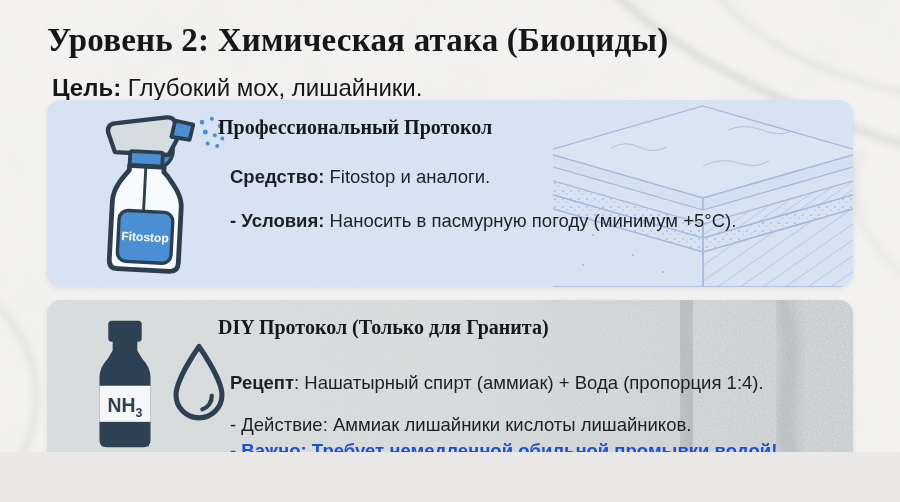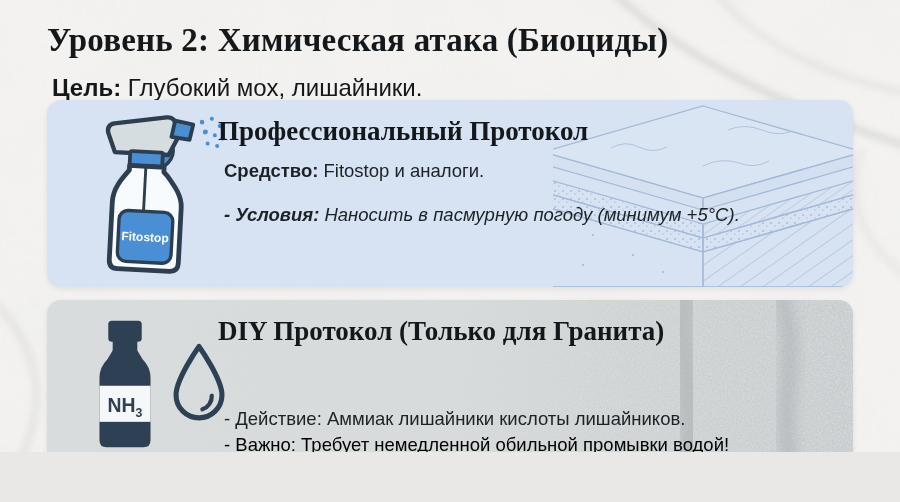--- a/index.html
+++ b/index.html
@@ -25,35 +25,35 @@
   .card {
     position:absolute; left:47px; width:806px; border-radius:14px;
     overflow:hidden; box-shadow:0 2px 5px rgba(60,70,90,0.10);
   }
   .card-pro { top:100px; height:187px; background:#d7e3f2; }
   .card-diy { top:300px; height:177px; background:#dadddd; }
 
   .card-title {
     position:absolute; left:171px; margin:0;
     font-family:"Liberation Serif", serif; font-weight:700;
-    font-size:27px; color:#14181c; white-space:nowrap;
+    font-size:20px; color:#14181c; white-space:nowrap;
   }
   .card-pro .card-title { top:16px; }
   .card-diy .card-title { top:16px;text-align:right; }
 
   .ln {
-    position:absolute; left:171px; margin:6px;
+    position:absolute; left:171px; margin:12px;
     font-size:18.5px; line-height:26px; color:#1c2126; white-space:nowrap;
   }
   .ln-agent   { top:52px; }
-  .ln-cond    { top:96px;font-style:italic; }
+  .ln-cond    { top:96px; }
   .ln-effect  { top:122px; white-space:normal; width:660px; }
   .ln-recipe  { top:58px; }
   .ln-action  { top:100px; }
-  .ln-warning { top:126px; color:#000000; font-weight:400; }
+  .ln-warning { top:126px; color:#1d4ed8; font-weight:700; }
 
   .icon-abs { position:absolute; }
   .spray-icon  { left:30px;  top:10px; }
   .nh3-icon    { left:28px;  top:18px; }
   .drop-icon   { left:118px; top:40px; }
   .slab-art    { right:0;    top:0; }
   .granite     { left:0; top:0; width:100%; height:100%; }
 </style>
 </head>
 <body>
@@ -202,19 +202,20 @@
       <text x="50" y="107" text-anchor="middle" font-size="22" font-weight="bold" font-family="Liberation Sans, sans-serif" fill="#2e4154"><tspan>NH</tspan><tspan dy="6" font-size="14">3</tspan></text>
     </svg>
 
     <svg class="icon-abs drop-icon" width="68" height="86" viewBox="0 0 80 100" aria-hidden="true">
       <path d="M40,7 C40,7 13,45 13,64 A27,27 0 0 0 67,64 C67,45 40,7 40,7 Z" fill="none" stroke="#2e4154" stroke-width="6" stroke-linejoin="round"></path>
       <path d="M55,65 A16,16 0 0 1 44,81" fill="none" stroke="#2e4154" stroke-width="5" stroke-linecap="round"></path>
     </svg>
 
     <h2 class="card-title">DIY Протокол (Только для Гранита)</h2>
 
+    <p class="ln ln-recipe"><span class="b">Рецепт</span><span>: Нашатырный спирт (аммиак) + Вода (пропорция 1:4).</span></p>
 
     <p class="ln ln-action">- Действие: Аммиак лишайники кислоты лишайников.</p>
 
     <p class="ln ln-warning">- Важно: Требует немедленной обильной промывки водой!</p>
   </section>
 
 </div>
 
 </body></html>

